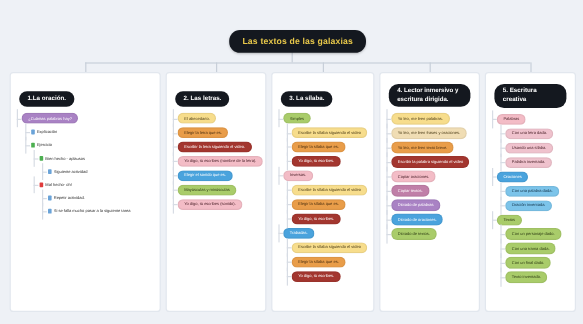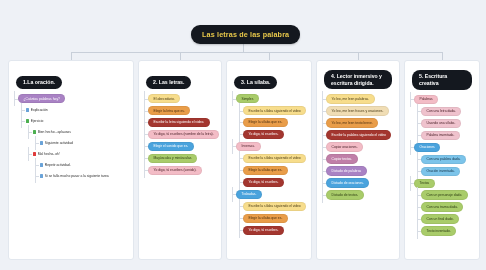--- a/index.html
+++ b/index.html
@@ -109,21 +109,21 @@
     height: 1px;
     background: #d7dce4;
     top: 50%;
   }
 </style>
 </head>
 <body>
 
 <div id="canvas">
 
-  <div class="root-node">Las letras de las palabra</div>
+  <div class="root-node">Las textos de las galaxias</div>
 
   <div class="trunk-v" style="left:243px; top:42px; height:10px;"></div>
   <div class="trunk-h" style="left:71px; top:52px; width:371px;"></div>
   <div class="trunk-v" style="left:71px; top:52px; height:9px;"></div>
   <div class="trunk-v" style="left:180px; top:52px; height:9px;"></div>
   <div class="trunk-v" style="left:269px; top:52px; height:9px;"></div>
   <div class="trunk-v" style="left:358px; top:52px; height:9px;"></div>
   <div class="trunk-v" style="left:442px; top:52px; height:9px;"></div>
 
   <div class="column" id="col-0">

